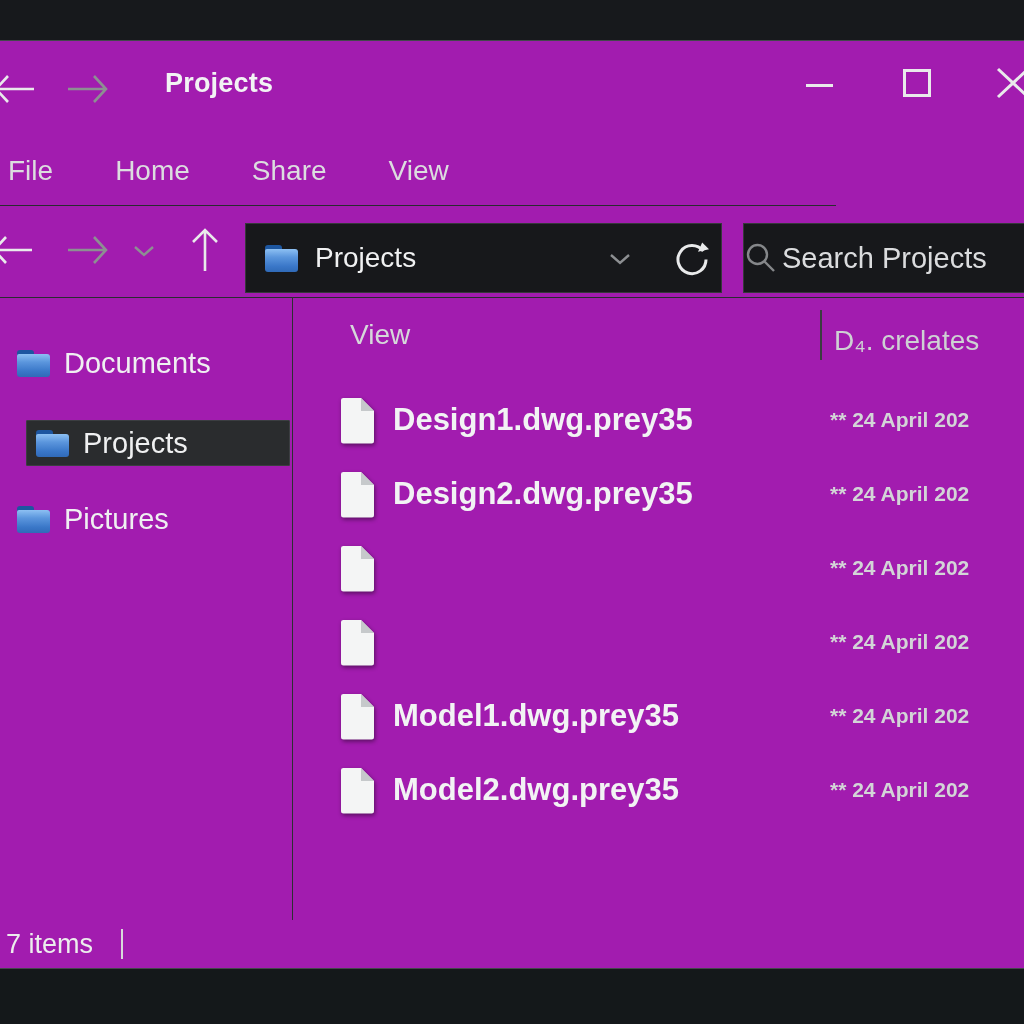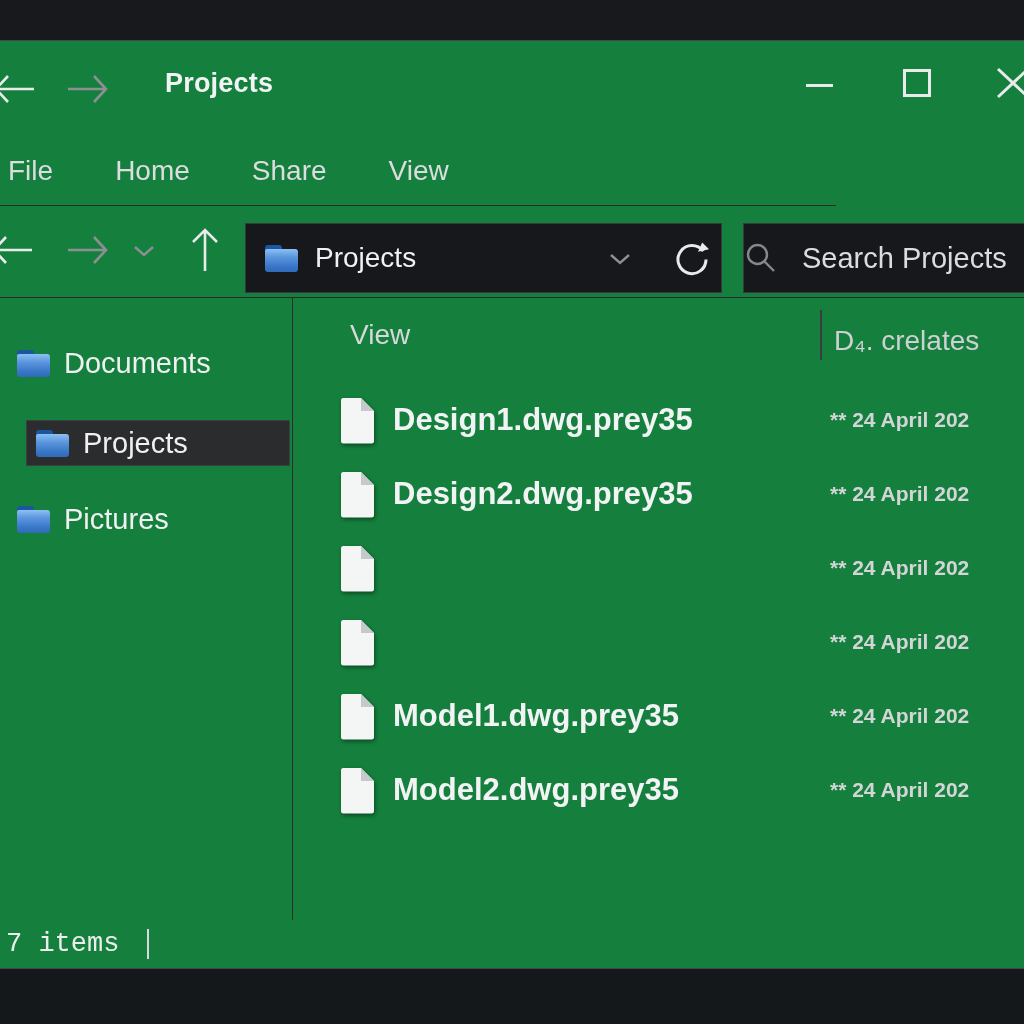--- a/index.html
+++ b/index.html
@@ -6,21 +6,21 @@
   .screen{
     position:relative;width:1024px;height:1024px;overflow:hidden;
     background:#131518;
     font-family:"Liberation Sans","DejaVu Sans",sans-serif;
     color:#ececed;
     -webkit-font-smoothing:antialiased;
   }
   
   .strip-top{position:absolute;left:0;top:0;width:1024px;height:40px;background:#17191c;border-bottom:1px solid #43474b;}
   .strip-bottom{position:absolute;left:0;top:968px;width:1024px;height:56px;background:#14181a;border-top:1px solid #43474b;}
-  .window{position:absolute;left:0;top:41px;width:1024px;height:927px;background:#15803d;overflow:hidden;}
+  .window{position:absolute;left:0;top:41px;width:1024px;height:927px;background:#a21caf;overflow:hidden;}
 
   
   .titlebar{position:absolute;left:0;top:0;width:1024px;height:96px;}
   .tb-back{position:absolute;left:-8px;top:31px;width:44px;height:34px;}
   .tb-fwd{position:absolute;left:66px;top:31px;width:44px;height:34px;}
   .tb-title{position:absolute;left:165px;top:27px;font-size:27px;font-weight:600;color:#f2f3f4;letter-spacing:.2px;}
   .tb-min{position:absolute;left:792px;top:22px;width:54px;height:44px;display:flex;align-items:center;justify-content:center;}
   .tb-min .bar{width:27px;height:3px;background:#e9eaeb;}
   .tb-max{position:absolute;left:890px;top:20px;width:54px;height:44px;display:flex;align-items:center;justify-content:center;}
   .tb-max .box{width:22px;height:22px;border:3px solid #e9eaeb;}
@@ -35,21 +35,21 @@
   .nv-back{position:absolute;left:-10px;top:27px;width:44px;height:34px;}
   .nv-fwd{position:absolute;left:66px;top:27px;width:44px;height:34px;}
   .nv-chevron{position:absolute;left:133px;top:39px;width:22px;height:13px;}
   .nv-up{position:absolute;left:190px;top:21px;width:30px;height:46px;}
   .addressbar{position:absolute;left:245px;top:17px;width:477px;height:70px;background:#17181b;border:1px solid #36383b;box-sizing:border-box;display:flex;align-items:center;}
   .addr-folder{margin-left:19px;}
   .addr-text{margin-left:17px;font-size:28px;color:#f0f1f2;flex:1;}
   .addr-chevron{position:absolute;left:363px;top:29px;width:22px;height:13px;}
   .addr-refresh{position:absolute;left:425px;top:14px;width:42px;height:42px;}
   .searchbox{position:absolute;left:743px;top:17px;width:300px;height:70px;background:#17181b;border:1px solid #36383b;box-sizing:border-box;display:flex;align-items:center;overflow:hidden;}
-  .search-text{margin-left:24px;font-size:29px;color:#dbdcde;white-space:nowrap;}
+  .search-text{margin-left:4px;font-size:29px;color:#dbdcde;white-space:nowrap;}
 
   
   .folder-icon{position:relative;width:33px;height:27px;flex:0 0 auto;}
   .folder-icon .tab{position:absolute;top:0;left:0;width:17px;height:9px;background:#1d56a0;border-radius:3px 3px 0 0;}
   .folder-icon .fbody{position:absolute;top:4px;left:0;width:33px;height:23px;border-radius:2px 3px 3px 3px;
     background:linear-gradient(180deg,#8dc0f3 0%,#5b96dd 35%,#3a77c8 75%,#306ab8 100%);}
 
   
   .sidebar{position:absolute;left:0;top:256px;width:293px;height:623px;border-right:1px solid #2c2f32;box-sizing:border-box;}
   .side-item{position:absolute;left:0;height:48px;display:flex;align-items:center;padding-left:17px;}
@@ -60,21 +60,21 @@
   .col-head-name{position:absolute;left:57px;top:22px;font-size:28px;color:#d6d8da;}
   .col-divider{position:absolute;left:527px;top:13px;width:2px;height:50px;background:#3a3d40;}
   .col-head-date{position:absolute;left:541px;top:28px;font-size:28px;color:#ced1d3;}
   .rows{position:absolute;left:0;top:86px;width:731px;}
   .file-row{position:relative;height:74px;display:flex;align-items:center;font-weight:bold;}
   .file-row .doc{margin-left:45px;flex:0 0 auto;filter:drop-shadow(1px 2px 2px rgba(0,0,0,.45));}
   .file-row .fname{margin-left:18px;font-size:31px;color:#f2f3f4;white-space:nowrap;}
   .file-row .fdate{position:absolute;left:537px;font-size:21px;color:#d3d5d7;white-space:nowrap;}
 
   
-  .statusbar{position:absolute;left:0;top:879px;width:960px;height:48px;display:flex;align-items:center;font-family:Liberation Mono, monospace;}
+  .statusbar{position:absolute;left:0;top:879px;width:960px;height:48px;display:flex;align-items:center;}
   .status-count{margin-left:6px;font-size:27px;color:#eceded;}
   .status-divider{margin-left:28px;width:2px;height:30px;background:#d8d9da;}
 
   svg{display:block;}
 </style>
 </head>
 <body>
 
 <div class="screen">
 

